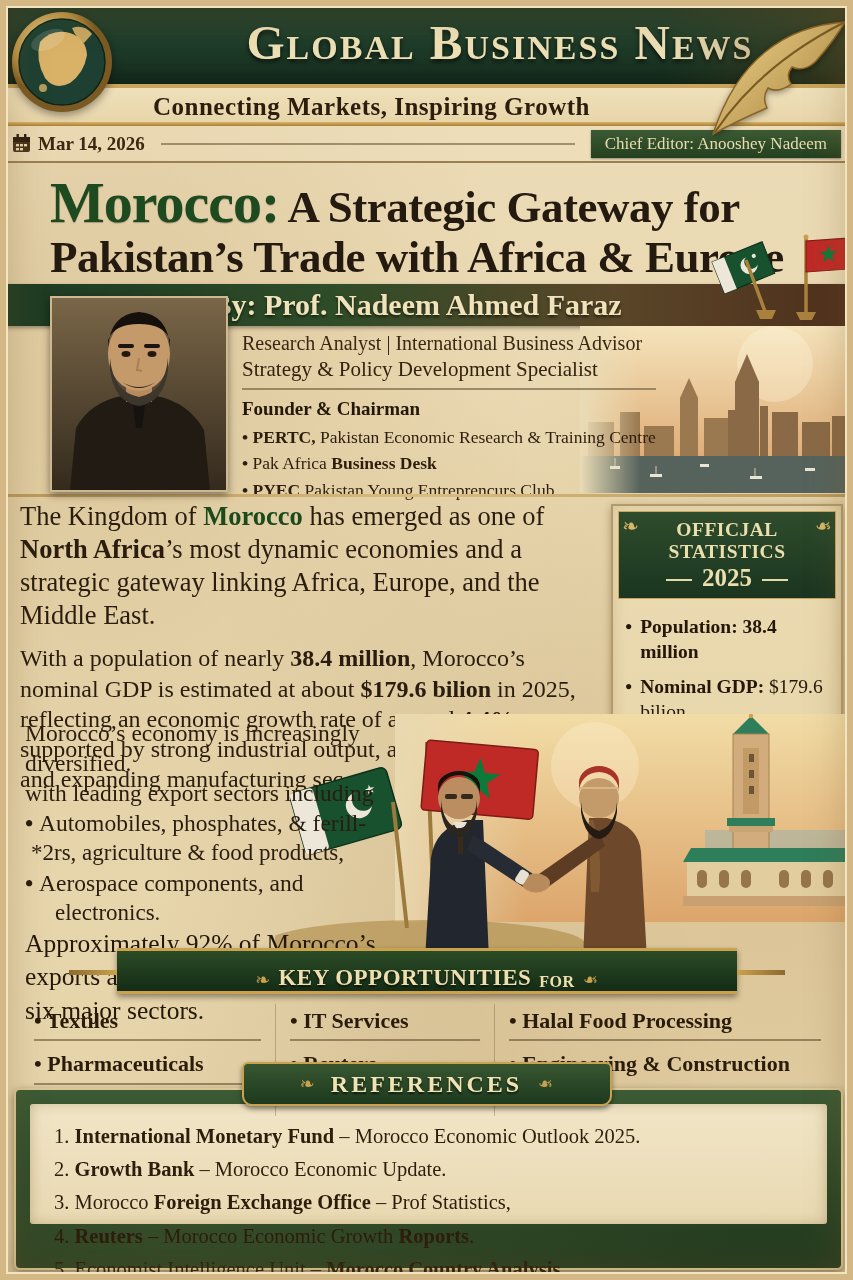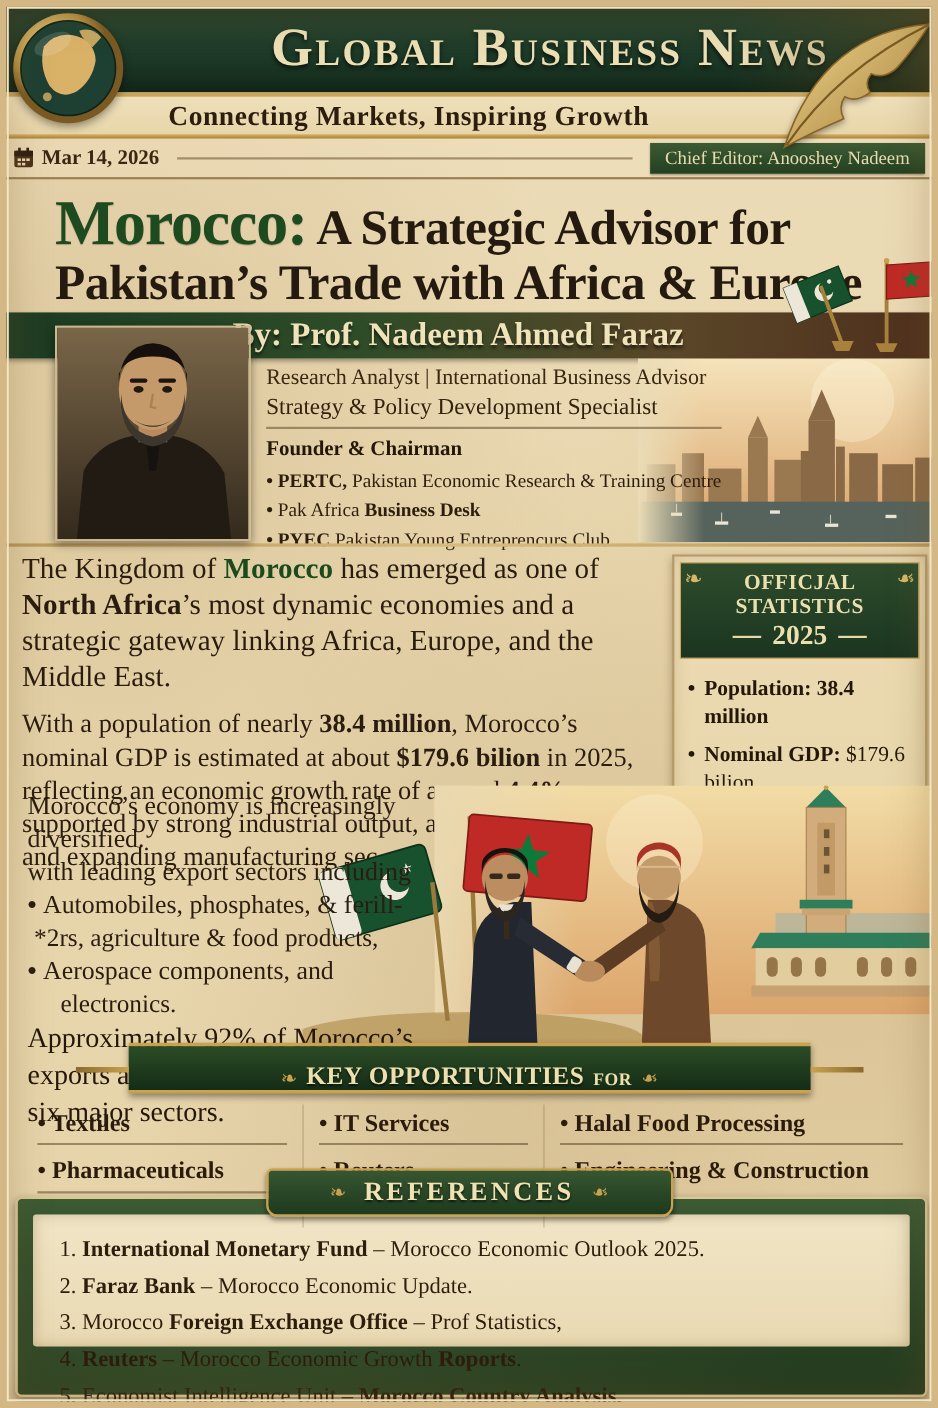--- a/index.html
+++ b/index.html
@@ -198,21 +198,21 @@
           </g>
       </svg>
     </span>
     <span class="date-text">Mar 14, 2026</span>
     <span class="date-rule"></span>
     <span class="editor-badge">Chief Editor: Anooshey Nadeem</span>
   </div>
 
   <section class="headline">
     <div class="hl1">
-      <span class="hl-lead">Morocco:</span><span class="hl-rest"> A Strategic Advisor for</span>
+      <span class="hl-lead">Morocco:</span><span class="hl-rest"> A Strategic Gateway for</span>
     </div>
     <div class="hl2">Pakistan’s Trade with Africa &amp; Europe</div>
   </section>
   <div class="desk-flags" style="position:absolute;right:2px;top:232px;width:165px;height:88px;z-index:9;">
     <svg viewBox="0 0 165 88" width="165" height="88">
       <g transform="translate(26,30) rotate(-22)">
         <rect x="0" y="0" width="54" height="34" fill="#17512d" stroke="#0c3018" stroke-width="1"></rect>
         <rect x="0" y="0" width="13" height="34" fill="#ece7d8"></rect>
         <circle cx="33" cy="17" r="8.5" fill="#ece7d8"></circle>
           <circle cx="36.5" cy="14.5" r="7" fill="#17512d"></circle>
@@ -457,21 +457,21 @@
     </div>
     <div class="opp-col">
       <div class="opp-item">Halal Food Processing</div>
       <div class="opp-item last">Engineering &amp; Construction Materials</div>
     </div>
   </section>
 
   <section class="refs">
     <div class="refs-inner">
       <div class="ref-item"><span>1. </span><span class="rb">International Monetary Fund</span><span> – Morocco Economic Outlook 2025.</span></div>
-      <div class="ref-item"><span>2. </span><span class="rb">Faraz Bank</span><span> – Morocco Economic Update.</span></div>
+      <div class="ref-item"><span>2. </span><span class="rb">Growth Bank</span><span> – Morocco Economic Update.</span></div>
       <div class="ref-item"><span>3. Morocco </span><span class="rb">Foreign Exchange Office</span><span> – Prof Statistics,</span></div>
       <div class="ref-item"><span>4. </span><span class="rb">Reuters</span><span> – Morocco Economic Growth </span><span class="rb">Roports</span><span>.</span></div>
       <div class="ref-item"><span>5. Economist Intelligence Unit – </span><span class="rb">Morocco Country Analysis.</span></div>
     </div>
   </section>
   <div class="refs-ribbon">
     <span class="rib-orn">❧</span>
     <span class="refs-title">REFERENCES</span>
     <span class="rib-orn flip">❧</span>
   </div>

